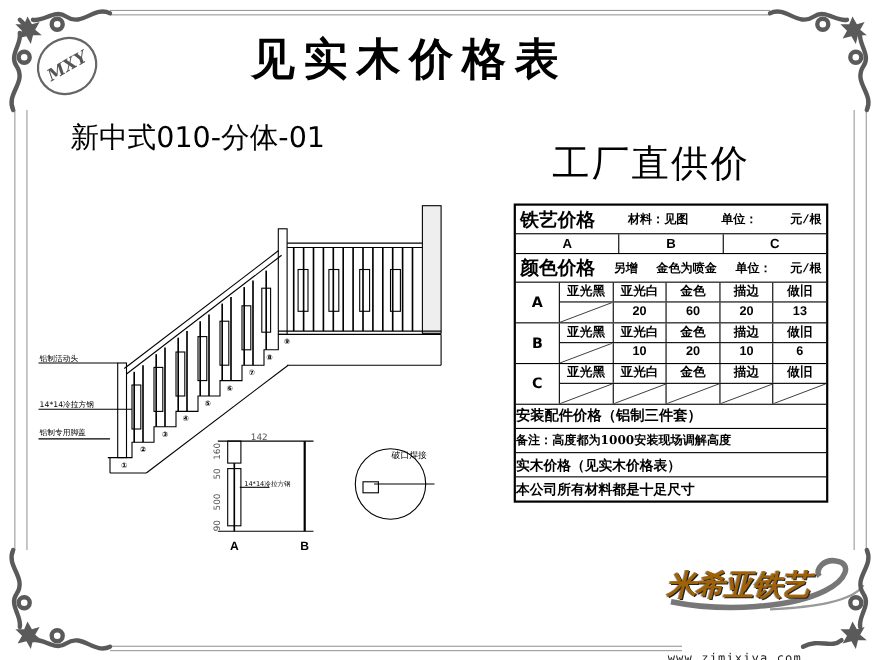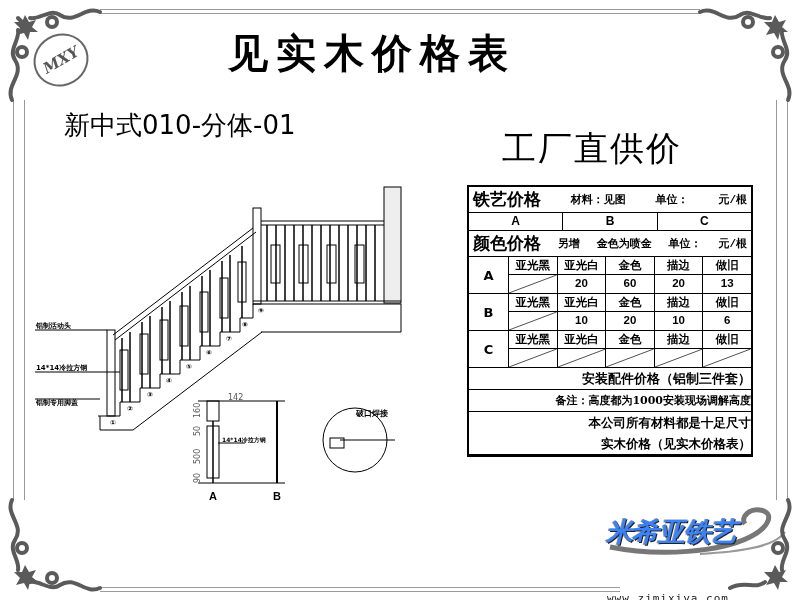--- a/index.html
+++ b/index.html
@@ -34,28 +34,28 @@
     .hdr-row { height: 26px; align-items: center; padding: 0 4px; justify-content: space-between; }
     .hdr-big { font-family: "DejaVu Serif", serif; font-size: 17px; font-weight: bold; }
     .hdr-small { font-size: 11px; font-weight: bold; font-family: Liberation Mono, monospace; }
     .diag { position: absolute; inset: 0; }
     .diag svg { width: 100%; height: 100%; display: block; }
     .grp { display: flex; border-bottom: 1px solid #000; }
     .grp-label { width: 40px; border-right: 1px solid #000; display: flex; align-items: center; justify-content: center; font-size: 13px; font-weight: bold; }
     .grp-body { flex: 1; }
     .grp-body .row { height: 18px; }
     .grp-body .row .cell { line-height: 17px; font-size: 11.5px; }
-    .full-row { border-bottom: 1px solid #000; text-align: right; font-weight: bold; font-family: "DejaVu Serif", serif; }
+    .full-row { border-bottom: 1px solid #000; text-align: left; font-weight: bold; font-family: "DejaVu Serif", serif; }
 
     .drawing { position: absolute; left: 0; top: 0; width: 800px; height: 600px; pointer-events: none; }
-    .anno { position: absolute; font-size: 7px; font-weight: bold; white-space: nowrap; font-family: "DejaVu Sans", sans-serif; }
+    .anno { position: absolute; font-size: 7px; font-weight: normal; white-space: nowrap; font-family: "DejaVu Sans", sans-serif; }
 
     .logo-text {
       position: absolute; left: 606px; top: 514px; font-family: "DejaVu Serif", serif;
-      font-size: 27px; font-weight: bold; font-style: italic; color: #3b82f6;
+      font-size: 27px; font-weight: bold; font-style: italic; color: #a16207;
       letter-spacing: -1px; white-space: nowrap; text-shadow: 1px 1px 0 #222, -1px 0 0 #999;
     }
     .url { position: absolute; left: 607px; top: 592px; font-family: "DejaVu Sans Mono", monospace; font-size: 11px; color: #222; letter-spacing: 1px; }
     .mxy-badge {
       position: absolute; left: 33px; top: 34px; width: 56px; height: 52px;
       border: 2px solid #666; border-radius: 50%; transform: rotate(-30deg);
       display: flex; align-items: center; justify-content: center;
       font-family: "DejaVu Serif", serif; font-style: italic; font-weight: bold; font-size: 15px; color: #555;
     }
   </style>
@@ -208,21 +208,21 @@
     <text x="200" y="483" transform="rotate(-90 200 483)">90</text>
   </g>
   <g font-size="11" fill="#000" font-weight="bold" font-family="Liberation Sans, sans-serif">
     <text x="209" y="500">A</text>
       <text x="273" y="500">B</text>
   </g>
 </svg>
 
 <div class="anno" style="left:36px; top:321px;">铝制活动头</div>
 <div class="anno" style="left:36px; top:363px;">14*14冷拉方钢</div>
-<div class="anno" style="left:36px; top:398px;text-align:center;">铝制专用脚盖</div>
+<div class="anno" style="left:36px; top:388px;text-align:center;">铝制专用脚盖</div>
 <div class="anno" style="left:222px; top:436px; font-size:6px;">14*14冷拉方钢</div>
 <div class="anno" style="left:356px; top:408px; font-size:8px;">破口焊接</div>
 
 <div class="price-table">
   <div class="row hdr-row">
     <span class="hdr-big">铁艺价格</span>
     <span class="hdr-small">材料：见图</span>
     <span class="hdr-small">单位：</span>
     <span class="hdr-small">元/根</span>
   </div>
@@ -322,22 +322,22 @@
               <svg viewBox="0 0 100 20" preserveAspectRatio="none">
                 <line x1="0" y1="20" x2="100" y2="0" stroke="#000"></line>
               </svg>
             </span></div>
       </div>
     </div>
   </div>
 
   <div class="full-row" style="font-size:13px; line-height:21px;">安装配件价格（铝制三件套）</div>
   <div class="full-row" style="font-size:11px; line-height:21px;">备注：高度都为1000安装现场调解高度</div>
+  <div class="full-row" style="font-size:12.5px; line-height:21px;">实木价格（见实木价格表）</div>
   <div class="full-row" style="font-size:12.5px; line-height:21px; border-bottom:none;">本公司所有材料都是十足尺寸</div>
-  <div class="full-row" style="font-size:12.5px; line-height:21px;">实木价格（见实木价格表）</div>
 </div>
 
 <svg style="position:absolute; left:600px; top:502px; width:190px; height:60px;" viewBox="0 0 190 60">
   <path d="M10 45 C60 55, 120 50, 150 35 C170 25, 175 10, 160 8 C150 6, 140 15, 145 22" fill="none" stroke="#777" stroke-width="5"></path>
   <path d="M100 52 C140 50, 175 45, 185 30" fill="none" stroke="#999" stroke-width="2"></path>
 </svg>
 <div class="logo-text">米希亚铁艺</div>
 <div class="url">www.zjmixiya.com</div>
 
 <svg class="corner" style="left:690px; top:490px;" viewBox="0 0 110 110">

